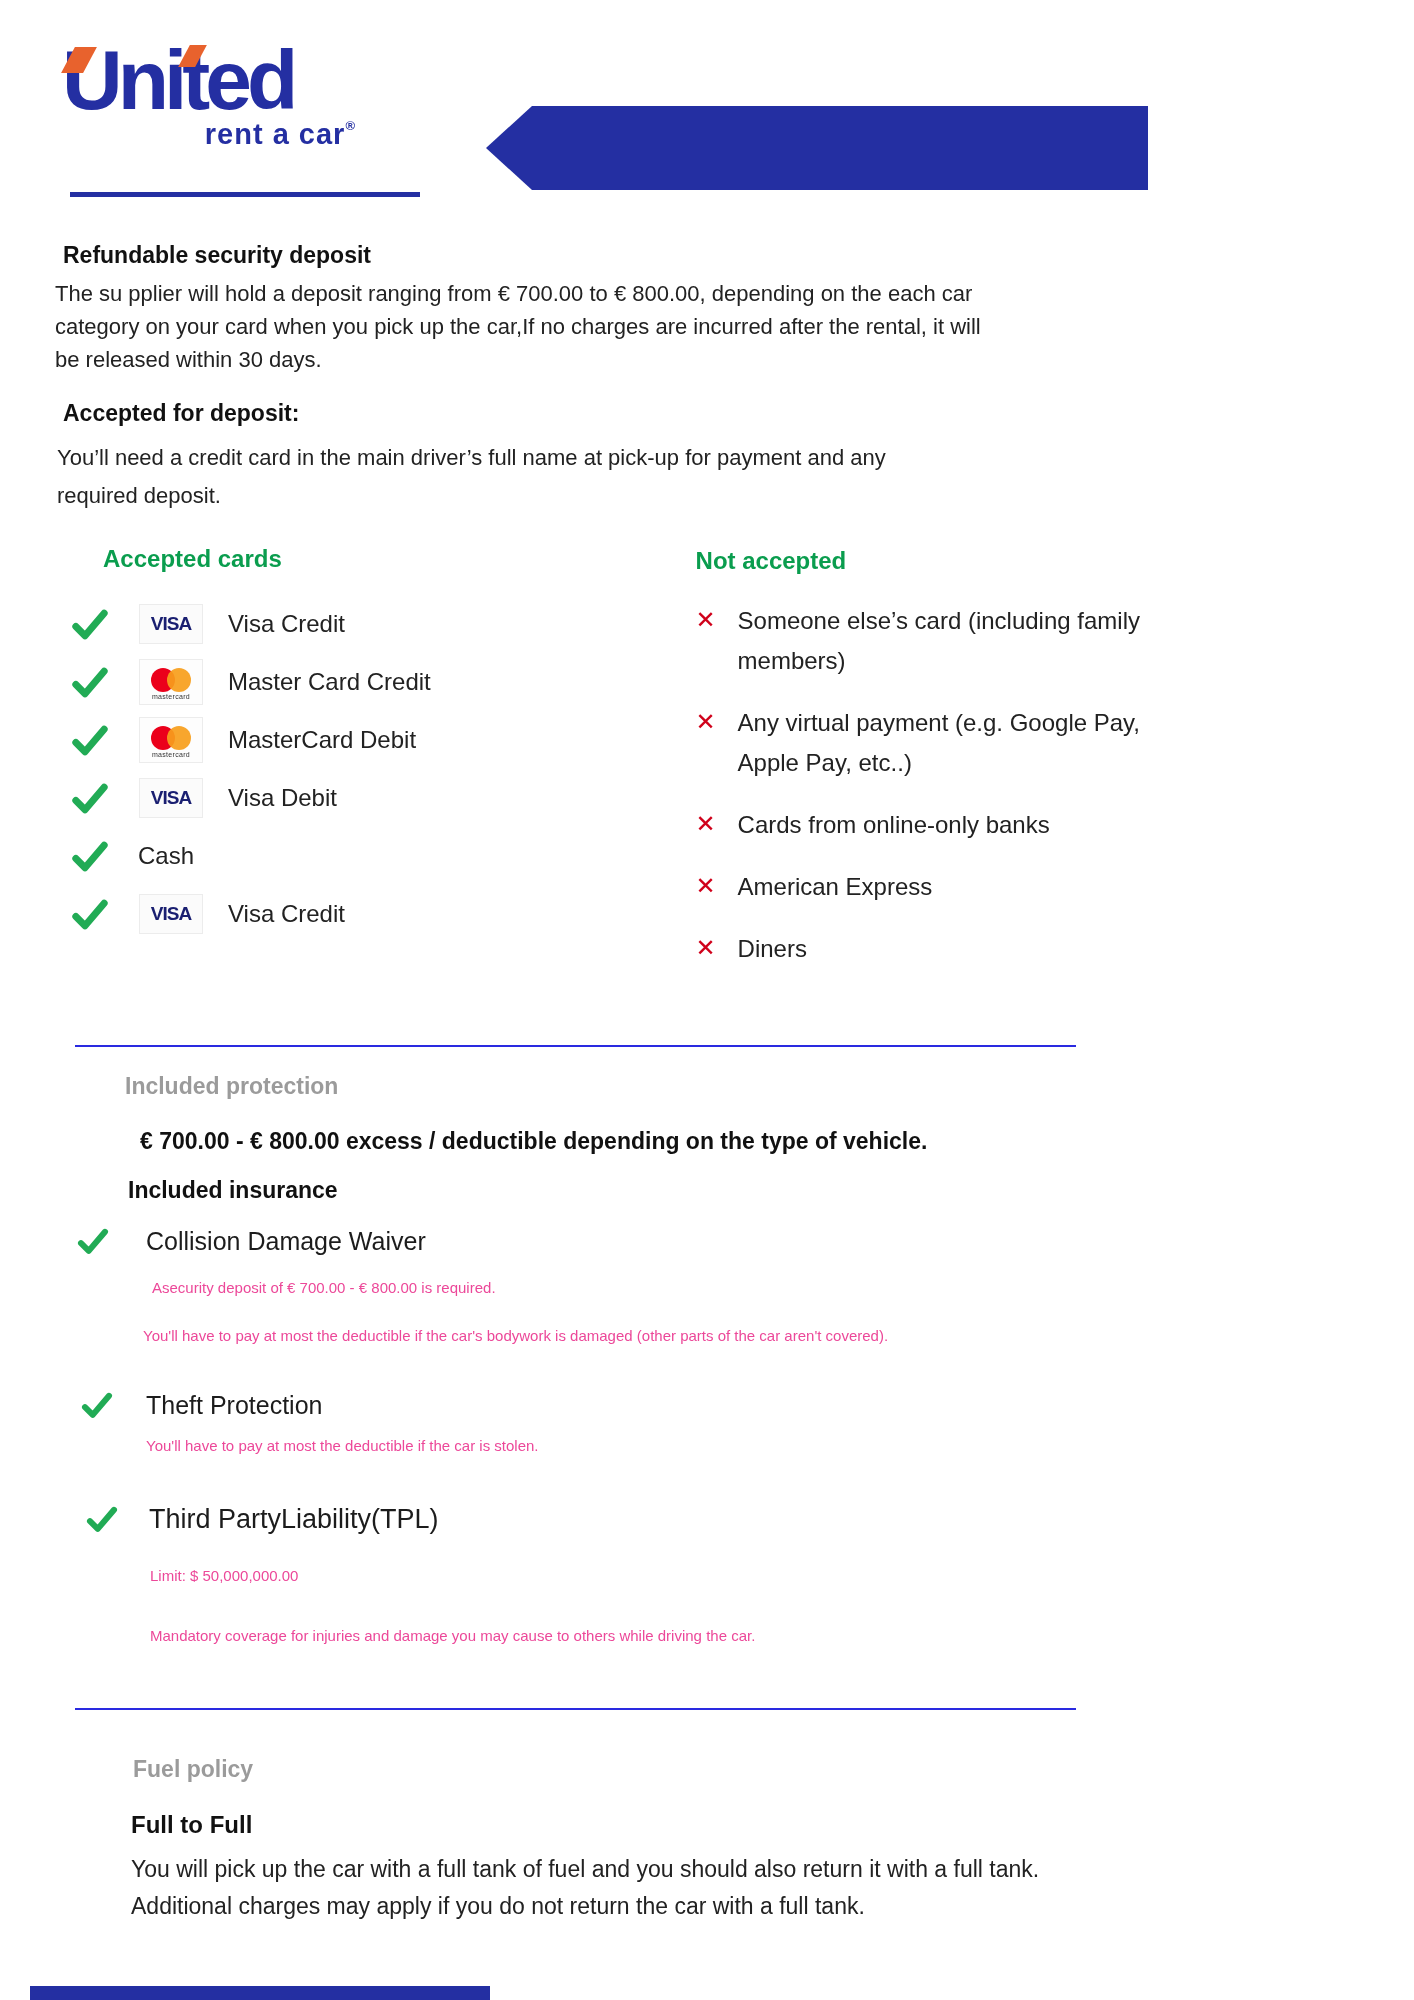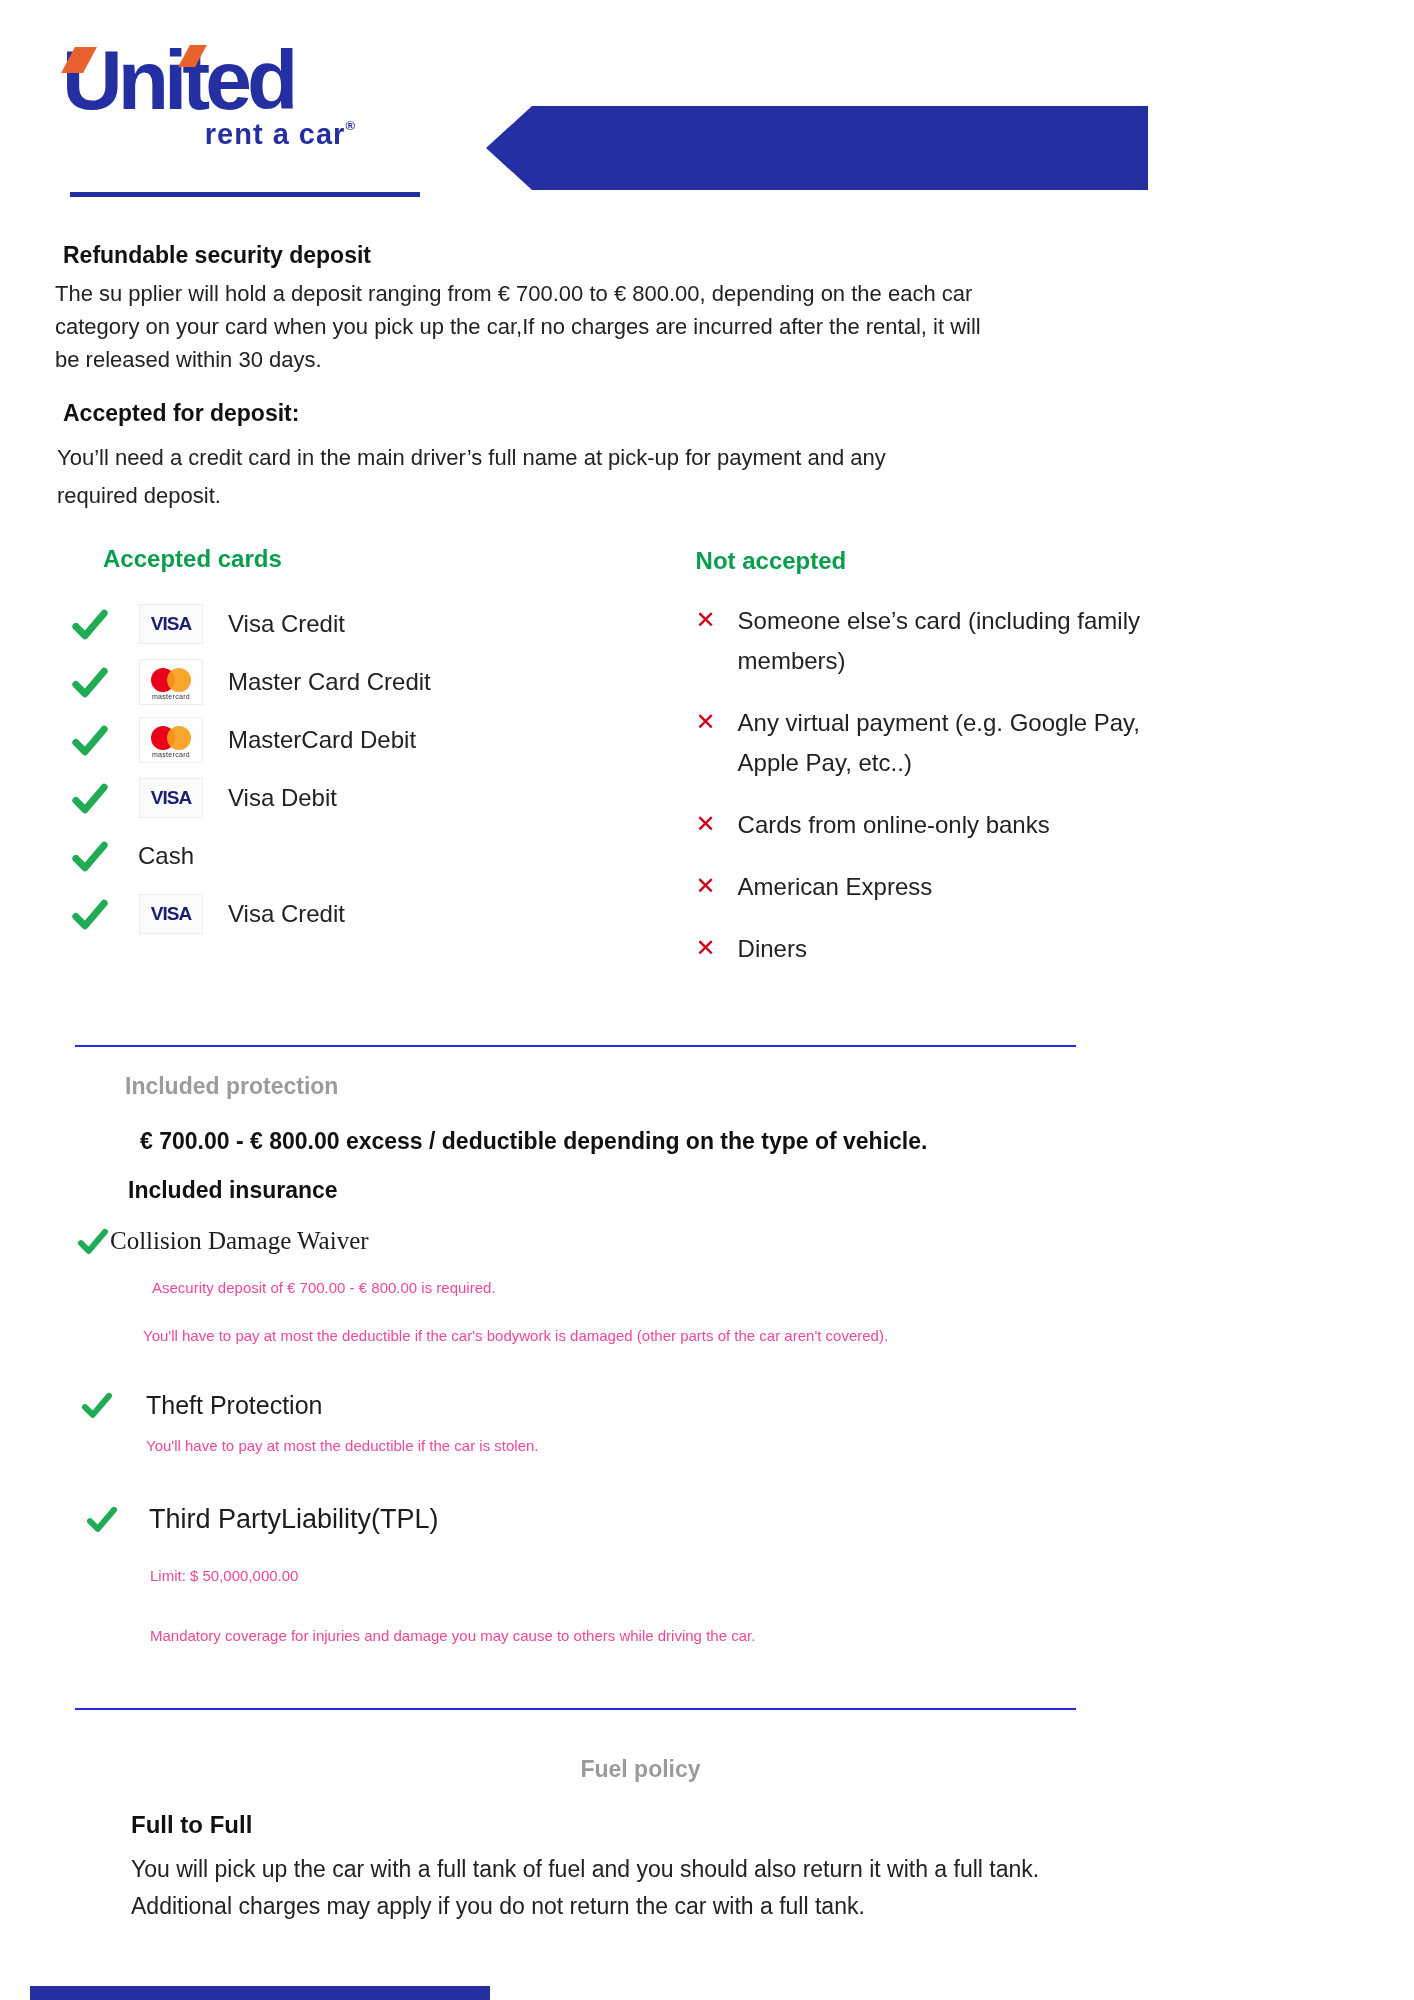--- a/index.html
+++ b/index.html
@@ -76,35 +76,35 @@
   .gray-heading{font-size:23px;font-weight:700;color:var(--gray);}
   .prot-heading{margin:26px 0 0 125px;}
   .excess-line{font-size:23px;font-weight:700;color:#111;margin:28px 0 0 140px;}
   .insurance-heading{font-size:23px;font-weight:700;color:#111;margin:22px 0 0 128px;}
 
   .ins-title-row{display:flex;align-items:center;}
   .ins-title{font-size:25px;color:#1c1c1c;}
   .ins-line{font-size:15px;line-height:36px;color:#ec4899;}
 
   .cdw-row{margin:20px 0 0 76px;}
-  .cdw-row .ins-title{font-family:Liberation Serif, serif;}
+  .cdw-row .ins-title{margin-left:36px;}
   .cdw-line1{margin:12px 0 0 152px;}
   .cdw-line2{margin:12px 0 0 143px;max-width:950px;}
 
   .theft-row{margin:34px 0 0 80px;}
   .theft-row .ins-title{margin-left:32px;}
   .theft-line1{margin:6px 0 0 146px;}
 
   .tpl-row{margin:38px 8px 0 85px;}
   .tpl-row .ins-title{margin-left:30px;font-size:27px;}
   .tpl-limit{margin:22px 0 0 150px;}
   .tpl-line1{margin:24px 0 0 150px;max-width:1000px;}
 
   
-  .fuel-heading{margin:46px 0 0 133px;text-align:center;}
+  .fuel-heading{margin:46px 0 0 133px;}
   .fuel-policy{font-size:24px;font-weight:700;color:#111;margin:28px 0 0 131px;}
   .fuel-body{font-size:23px;line-height:37px;color:#222;margin:12px 0 0 131px;max-width:910px;}
 
   .bottom-bar{position:absolute;left:30px;bottom:0;width:460px;height:14px;background:var(--brand-blue);}
 </style>
 </head>
 <body>
 
 <svg width="0" height="0" style="position:absolute">
   <defs>

